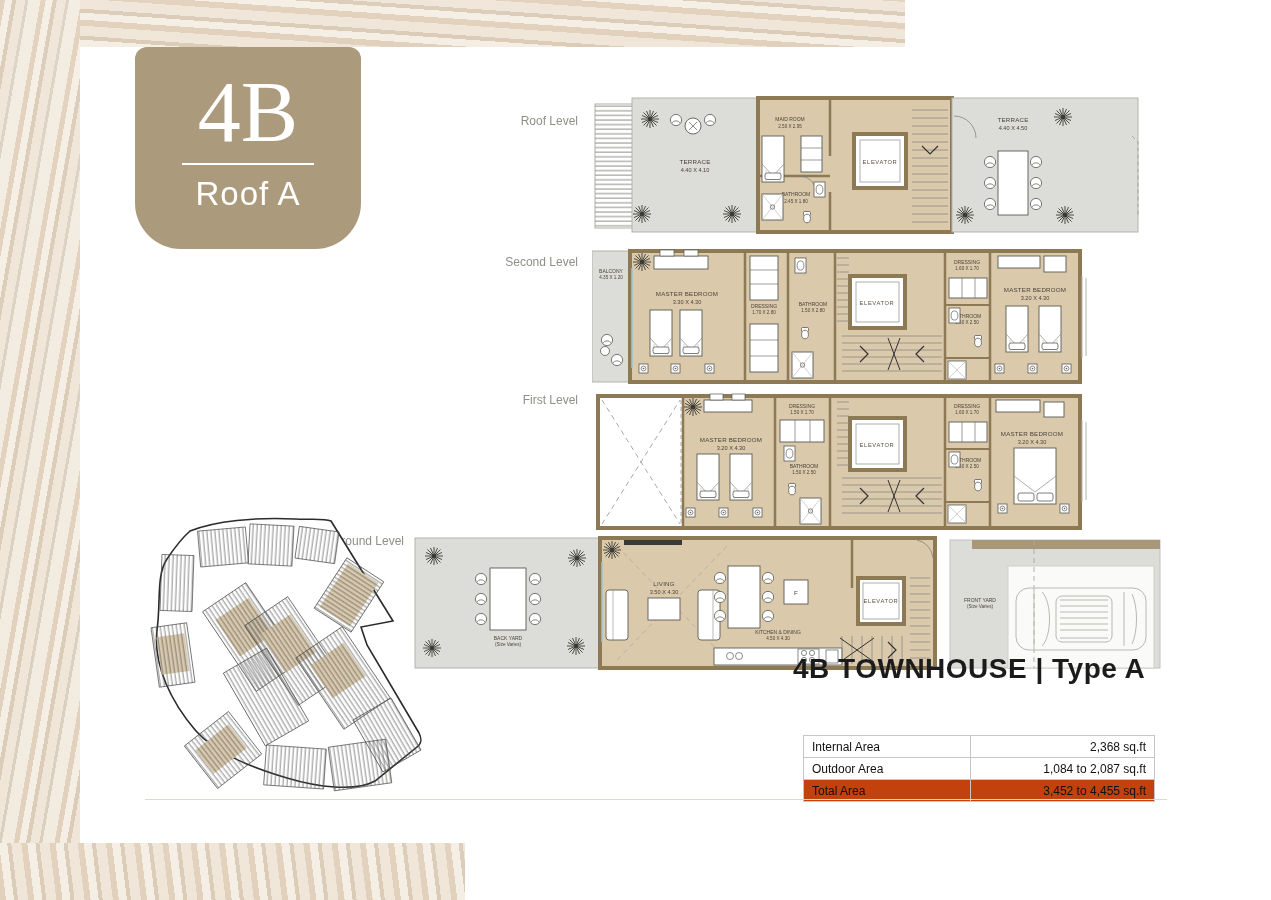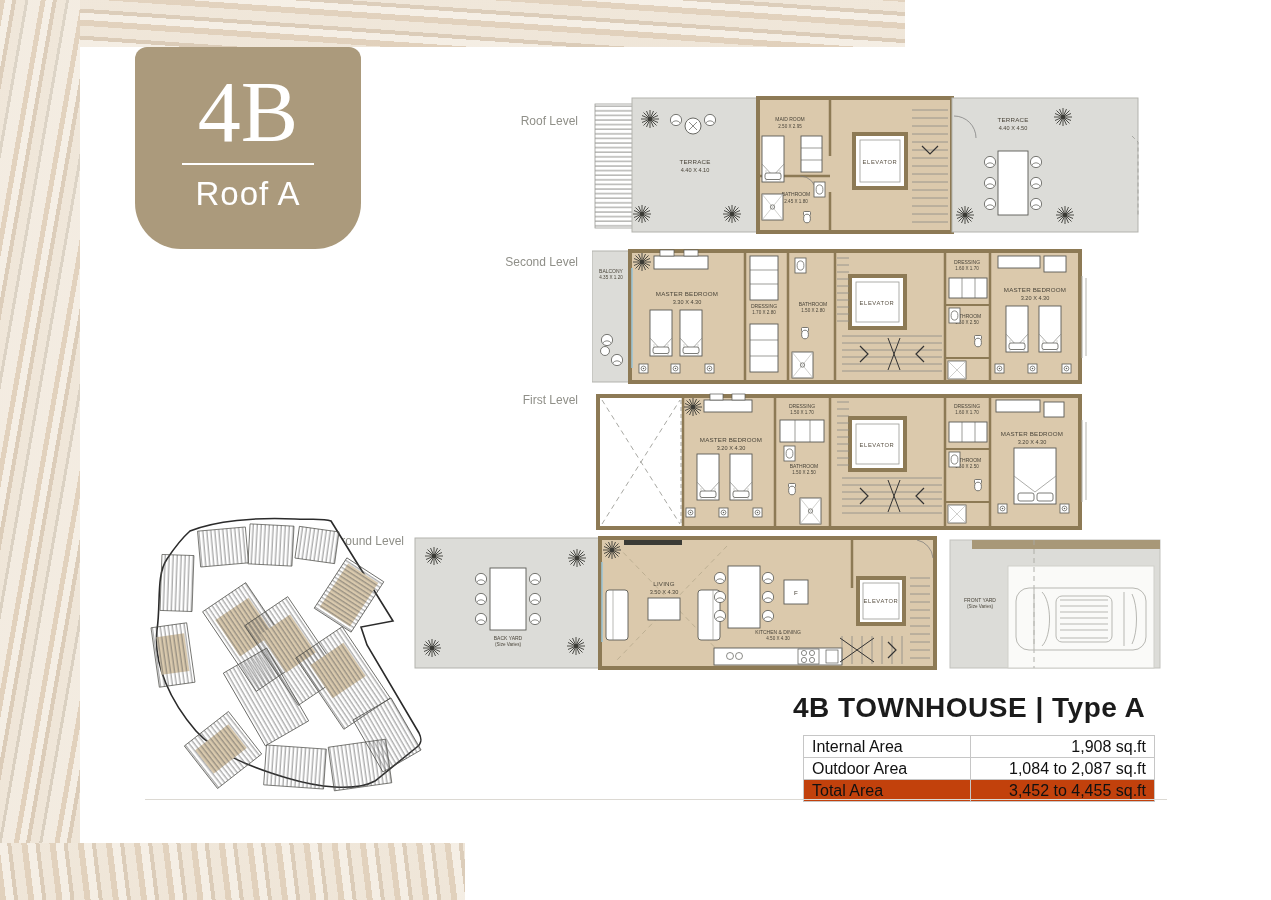--- a/index.html
+++ b/index.html
@@ -52,22 +52,22 @@
   svg.ground{left:412px;top:532px;}
   svg.site{left:135px;top:515px;}
   
   text{font-family:"Liberation Sans",sans-serif;fill:#4a453a;}
   .rn{font-size:6.2px;letter-spacing:.2px;}
   .rd{font-size:5.6px;}
   .rn-sm{font-size:5px;}
   .rd-sm{font-size:4.6px;}
   .elv{font-size:5.8px;letter-spacing:.6px;fill:#5a5244;}
   
-  .title{position:absolute;left:793px;top:692px;width:380px;font-size:28px;font-weight:bold;color:#1b1b1b;letter-spacing:.5px;}
-  table.areas{position:absolute;left:803px;top:735px;width:352px;border-collapse:collapse;font-size:16px;color:#111;}
+  .title{position:absolute;left:793px;top:653px;width:380px;font-size:28px;font-weight:bold;color:#1b1b1b;letter-spacing:.5px;}
+  table.areas{position:absolute;left:803px;top:735px;width:352px;border-collapse:collapse;font-size:12px;color:#111;}
   table.areas td{border:1px solid #c6c6c6;padding:1px 8px;height:19px;background:#fff;}
   table.areas td.val{text-align:right;}
   table.areas td.lab{width:150px;}
   table.areas tr.total td{background:#c2410c;}
   .bottomrule{position:absolute;left:145px;top:799px;width:1022px;height:1px;background:#dcd9d3;}
 </style>
 </head>
 <body>
 
 <div class="tex top"></div>
@@ -462,21 +462,21 @@
         <rect x="230" y="190" width="44" height="60" fill="url(#hatch)" stroke="#4a4a45" stroke-width="0.7"></rect>
       </g>
   </g>
 </svg>
 
 <div class="title">4B TOWNHOUSE | Type A</div>
 <table class="areas">
   <tbody>
       <tr>
     <td class="lab">Internal Area</td>
-    <td class="val">1,908 sq.ft</td>
+    <td class="val">2,368 sq.ft</td>
   </tr>
   <tr>
     <td class="lab">Outdoor Area</td>
     <td class="val">1,084 to 2,087 sq.ft</td>
   </tr>
   <tr class="total">
     <td class="lab">Total Area</td>
     <td class="val">3,452 to 4,455 sq.ft</td>
   </tr>
 </tbody>

